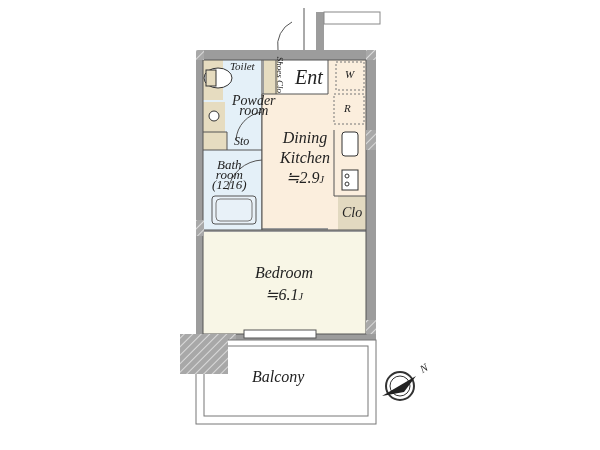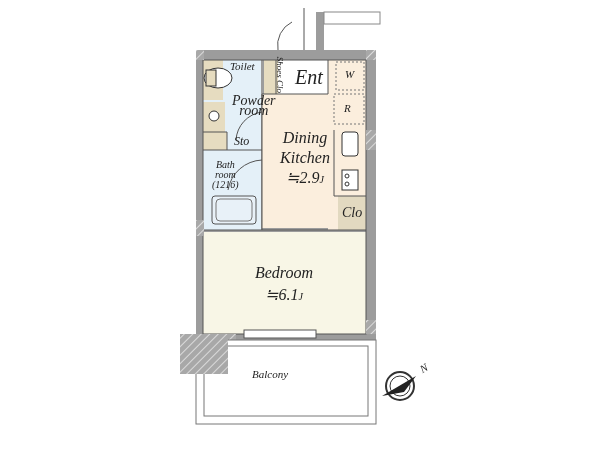--- a/index.html
+++ b/index.html
@@ -105,19 +105,19 @@
 </svg>
 
 <div class="lbl" style="left:230px;top:60px;font-size:11px;">Toilet</div>
 <div class="lbl" style="left:262px;top:70px;font-size:9px;transform:rotate(90deg);">Shoes Clo</div>
 <div class="lbl" style="left:295px;top:66px;font-size:20px;">Ent</div>
 <div class="lbl" style="left:345px;top:68px;font-size:11px;">W</div>
 <div class="lbl" style="left:344px;top:102px;font-size:11px;">R</div>
 <div class="lbl" style="left:232px;top:96px;font-size:14px;line-height:10px;"><span>Powder</span><br><span>room</span></div>
 <div class="lbl" style="left:206px;top:134px;font-size:12px;margin-left:28px;">Sto</div>
 <div class="lbl" style="left:275px;top:128px;font-size:16px;line-height:20px;width:60px;"><span>Dining</span><br><span>Kitchen</span><br><span>≒2.9</span><span style="font-size:10px;">J</span></div>
-<div class="lbl" style="left:212px;top:160px;font-size:10px;line-height:10px;"><span>Bath</span><br><span>room</span><br><span>(1216)</span></div>
+<div class="lbl" style="left:212px;top:160px;font-size:13px;line-height:10px;"><span>Bath</span><br><span>room</span><br><span>(1216)</span></div>
 <div class="lbl" style="left:342px;top:205px;font-size:14px;">Clo</div>
 <div class="lbl" style="left:244px;top:262px;font-size:16px;line-height:22px;width:80px;"><span>Bedroom</span><br><span>≒6.1</span><span style="font-size:10px;">J</span></div>
-<div class="lbl" style="left:252px;top:368px;font-size:11px;">Balcony</div>
+<div class="lbl" style="left:252px;top:368px;font-size:16px;">Balcony</div>
 <div class="lbl" style="left:420px;top:362px;font-size:11px;transform:rotate(-30deg);">N</div>
 
 </div>
 
 </body></html>

